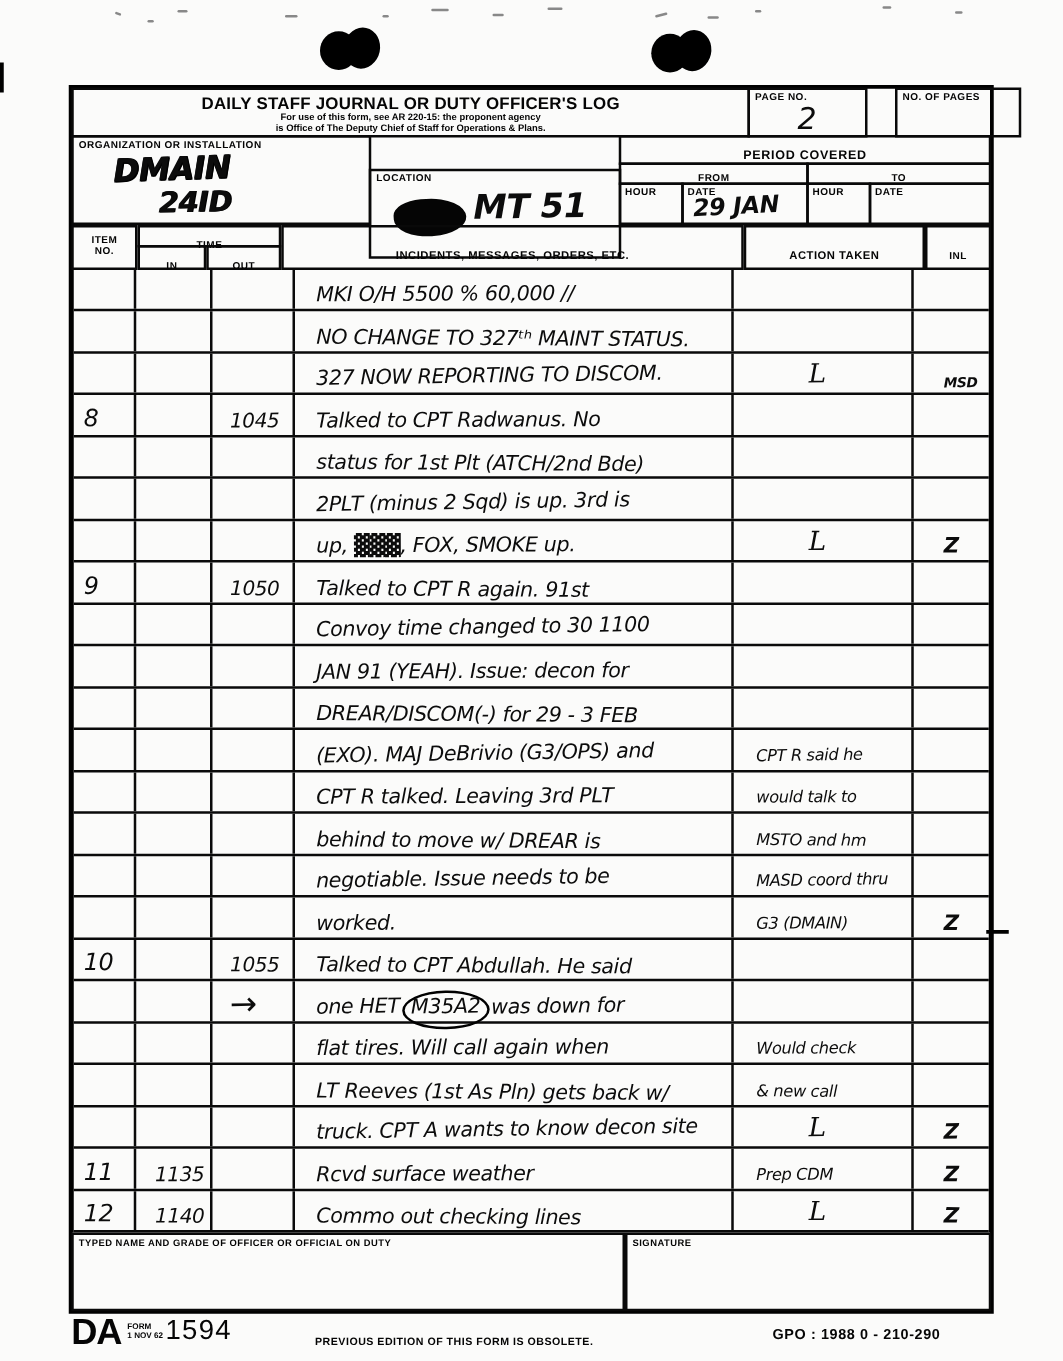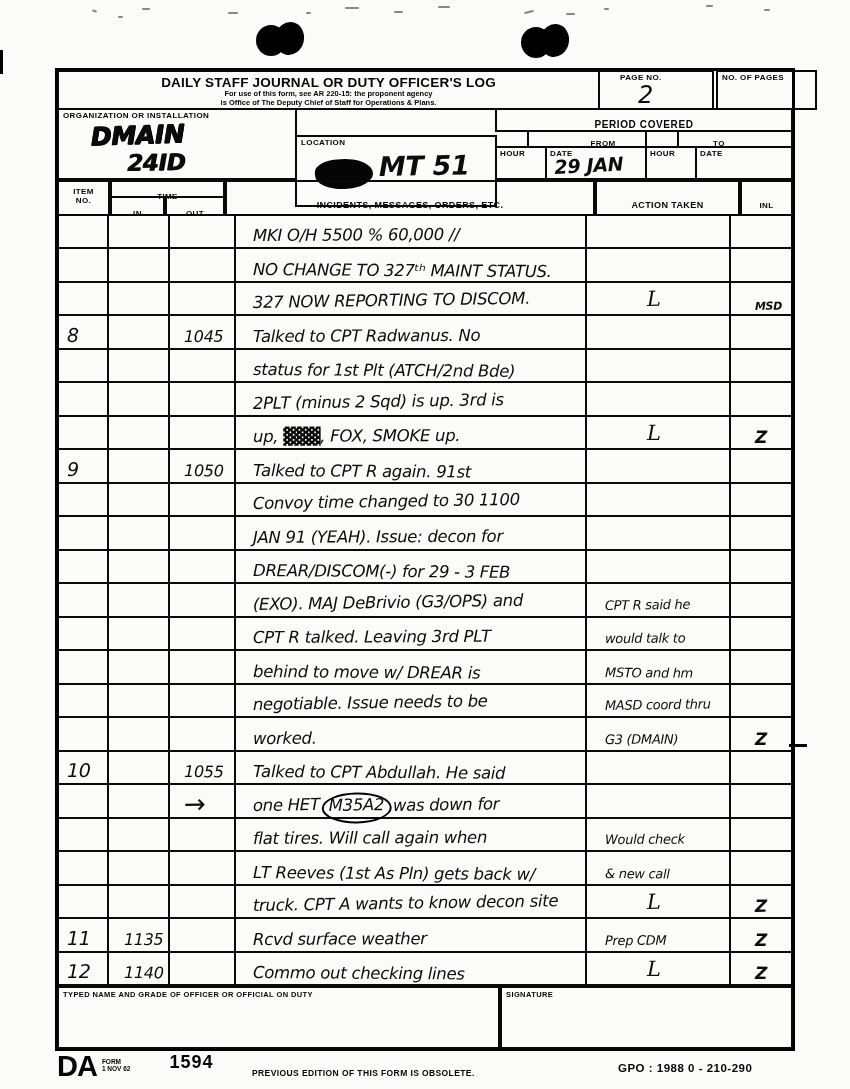--- a/index.html
+++ b/index.html
@@ -20,37 +20,37 @@
   .blob::after  { width:29px; height:33px; left:19px; top:0; transform:rotate(12deg); }
   .edge-tick { position:absolute; left:0; top:50px; width:3px; height:24px; background:#000; }
 
   
   #outer-frame { position:absolute; left:55px; top:68px; width:740px; height:983px; border:3px solid #000; }
 
   
   #title-box { left:57px; top:70px; width:543px; height:40px; text-align:center; padding-top:3px; }
   #form-title { font-size:13.5px; font-weight:bold; letter-spacing:.2px; }
   .subtitle { font-size:7.5px; font-weight:bold; line-height:1.15; }
-  #pageno-box { left:598px; top:70px; width:116px; height:40px; padding:2px 0 0 20px; }
+  #pageno-box { left:598px; top:70px; width:96px; height:40px; padding:2px 0 0 4px; }
   #nopages-box { left:716px; top:70px; width:101px; height:40px; padding:2px 0 0 4px; }
   #pageno-value { position:absolute; left:38px; top:9px; font-size:24px; }
 
   #org-box { left:57px; top:108px; width:240px; height:72px; padding:2px 0 0 4px; }
   #org-line1 { position:absolute; left:32px; top:12px; font-size:25px; font-weight:bold;
                text-shadow:1px 0 #000, 0 1px #000, 1px 1px #000; transform:rotate(-2deg); }
   #org-line2 { position:absolute; left:68px; top:40px; font-size:23px; font-weight:bold;
                text-shadow:1px 0 #000; transform:rotate(-1deg); }
   #loc-box { left:295px; top:108px; width:202px; height:72px; padding:2px 0 0 4px;margin-top:27px; }
   #loc-scribble { position:absolute; left:18px; top:22px; width:58px; height:30px; background:#050505;
                   border-radius:42% 58% 50% 55%; transform:rotate(-4deg); }
   #loc-value { position:absolute; left:82px; top:14px; font-size:27px; font-weight:bold; transform:rotate(-1deg); }
 
   #period-box { left:495px; top:108px; width:298px; height:24px; text-align:center; padding-top:4px; }
   #period-label { font-size:10px; font-weight:bold; letter-spacing:.6px; }
-  #from-box { left:495px; top:130px; width:152px; height:18px; text-align:center;margin-left:32px; }
+  #from-box { left:495px; top:130px; width:152px; height:18px; text-align:center; }
   #to-box { left:645px; top:130px; width:148px; height:18px; text-align:center; }
   #from-box .lbl, #to-box .lbl { display:inline-block; padding-top:2px; }
   #fhour-box { left:495px; top:146px; width:52px;  height:34px; padding:2px 0 0 3px; }
   #fdate-box { left:545px; top:146px; width:102px; height:34px; padding:2px 0 0 3px; }
   #thour-box { left:645px; top:146px; width:52px;  height:34px; padding:2px 0 0 3px; }
   #tdate-box { left:695px; top:146px; width:98px;  height:34px; padding:2px 0 0 3px; }
   #from-date-value { position:absolute; left:8px; top:8px; font-size:19px; font-weight:bold; transform:rotate(-3deg); }
 
   
   #th-item { left:57px;  top:180px; width:53px;  height:36px; text-align:center; padding-top:6px; }
@@ -92,21 +92,21 @@
   
   #typed-box { left:57px; top:986px; width:443px; height:63px; padding:3px 0 0 4px; }
   #sign-box  { left:500px; top:986px; width:293px; height:63px; padding:3px 0 0 4px; }
   #typed-box .lbl, #sign-box .lbl { font-size:7.5px; }
 
   
   #da-line { position:absolute; left:57px; top:1054px; display:flex; align-items:flex-start; }
   #da-big { font-size:29px; font-weight:700; letter-spacing:-1px; line-height:.85; }
   #form-stack { margin:4px 2px 0 5px; text-align:left; }
   #form-stack div { font-size:6.5px; font-weight:bold; line-height:1.1; }
-  #form-num { font-size:18px; font-weight:700; line-height:.95; letter-spacing:1px;margin-left:37px; }
+  #form-num { font-size:22px; font-weight:400; line-height:.95; letter-spacing:1px; }
   #obsolete-note { position:absolute; left:252px; top:1068px; font-size:8.5px; font-weight:bold; letter-spacing:.4px; }
   #gpo-note { position:absolute; left:618px; top:1062px; font-size:11.5px; font-weight:bold; letter-spacing:.5px; }
 </style>
 </head>
 <body>
 
 <div class="edge-tick"></div>
 <div class="speck" style="left:92px;top:10px;transform:rotate(20deg);"></div>
 <div class="speck" style="left:118px;top:16px;"></div>
 <div class="speck" style="left:142px;top:8px;width:8px;"></div>

